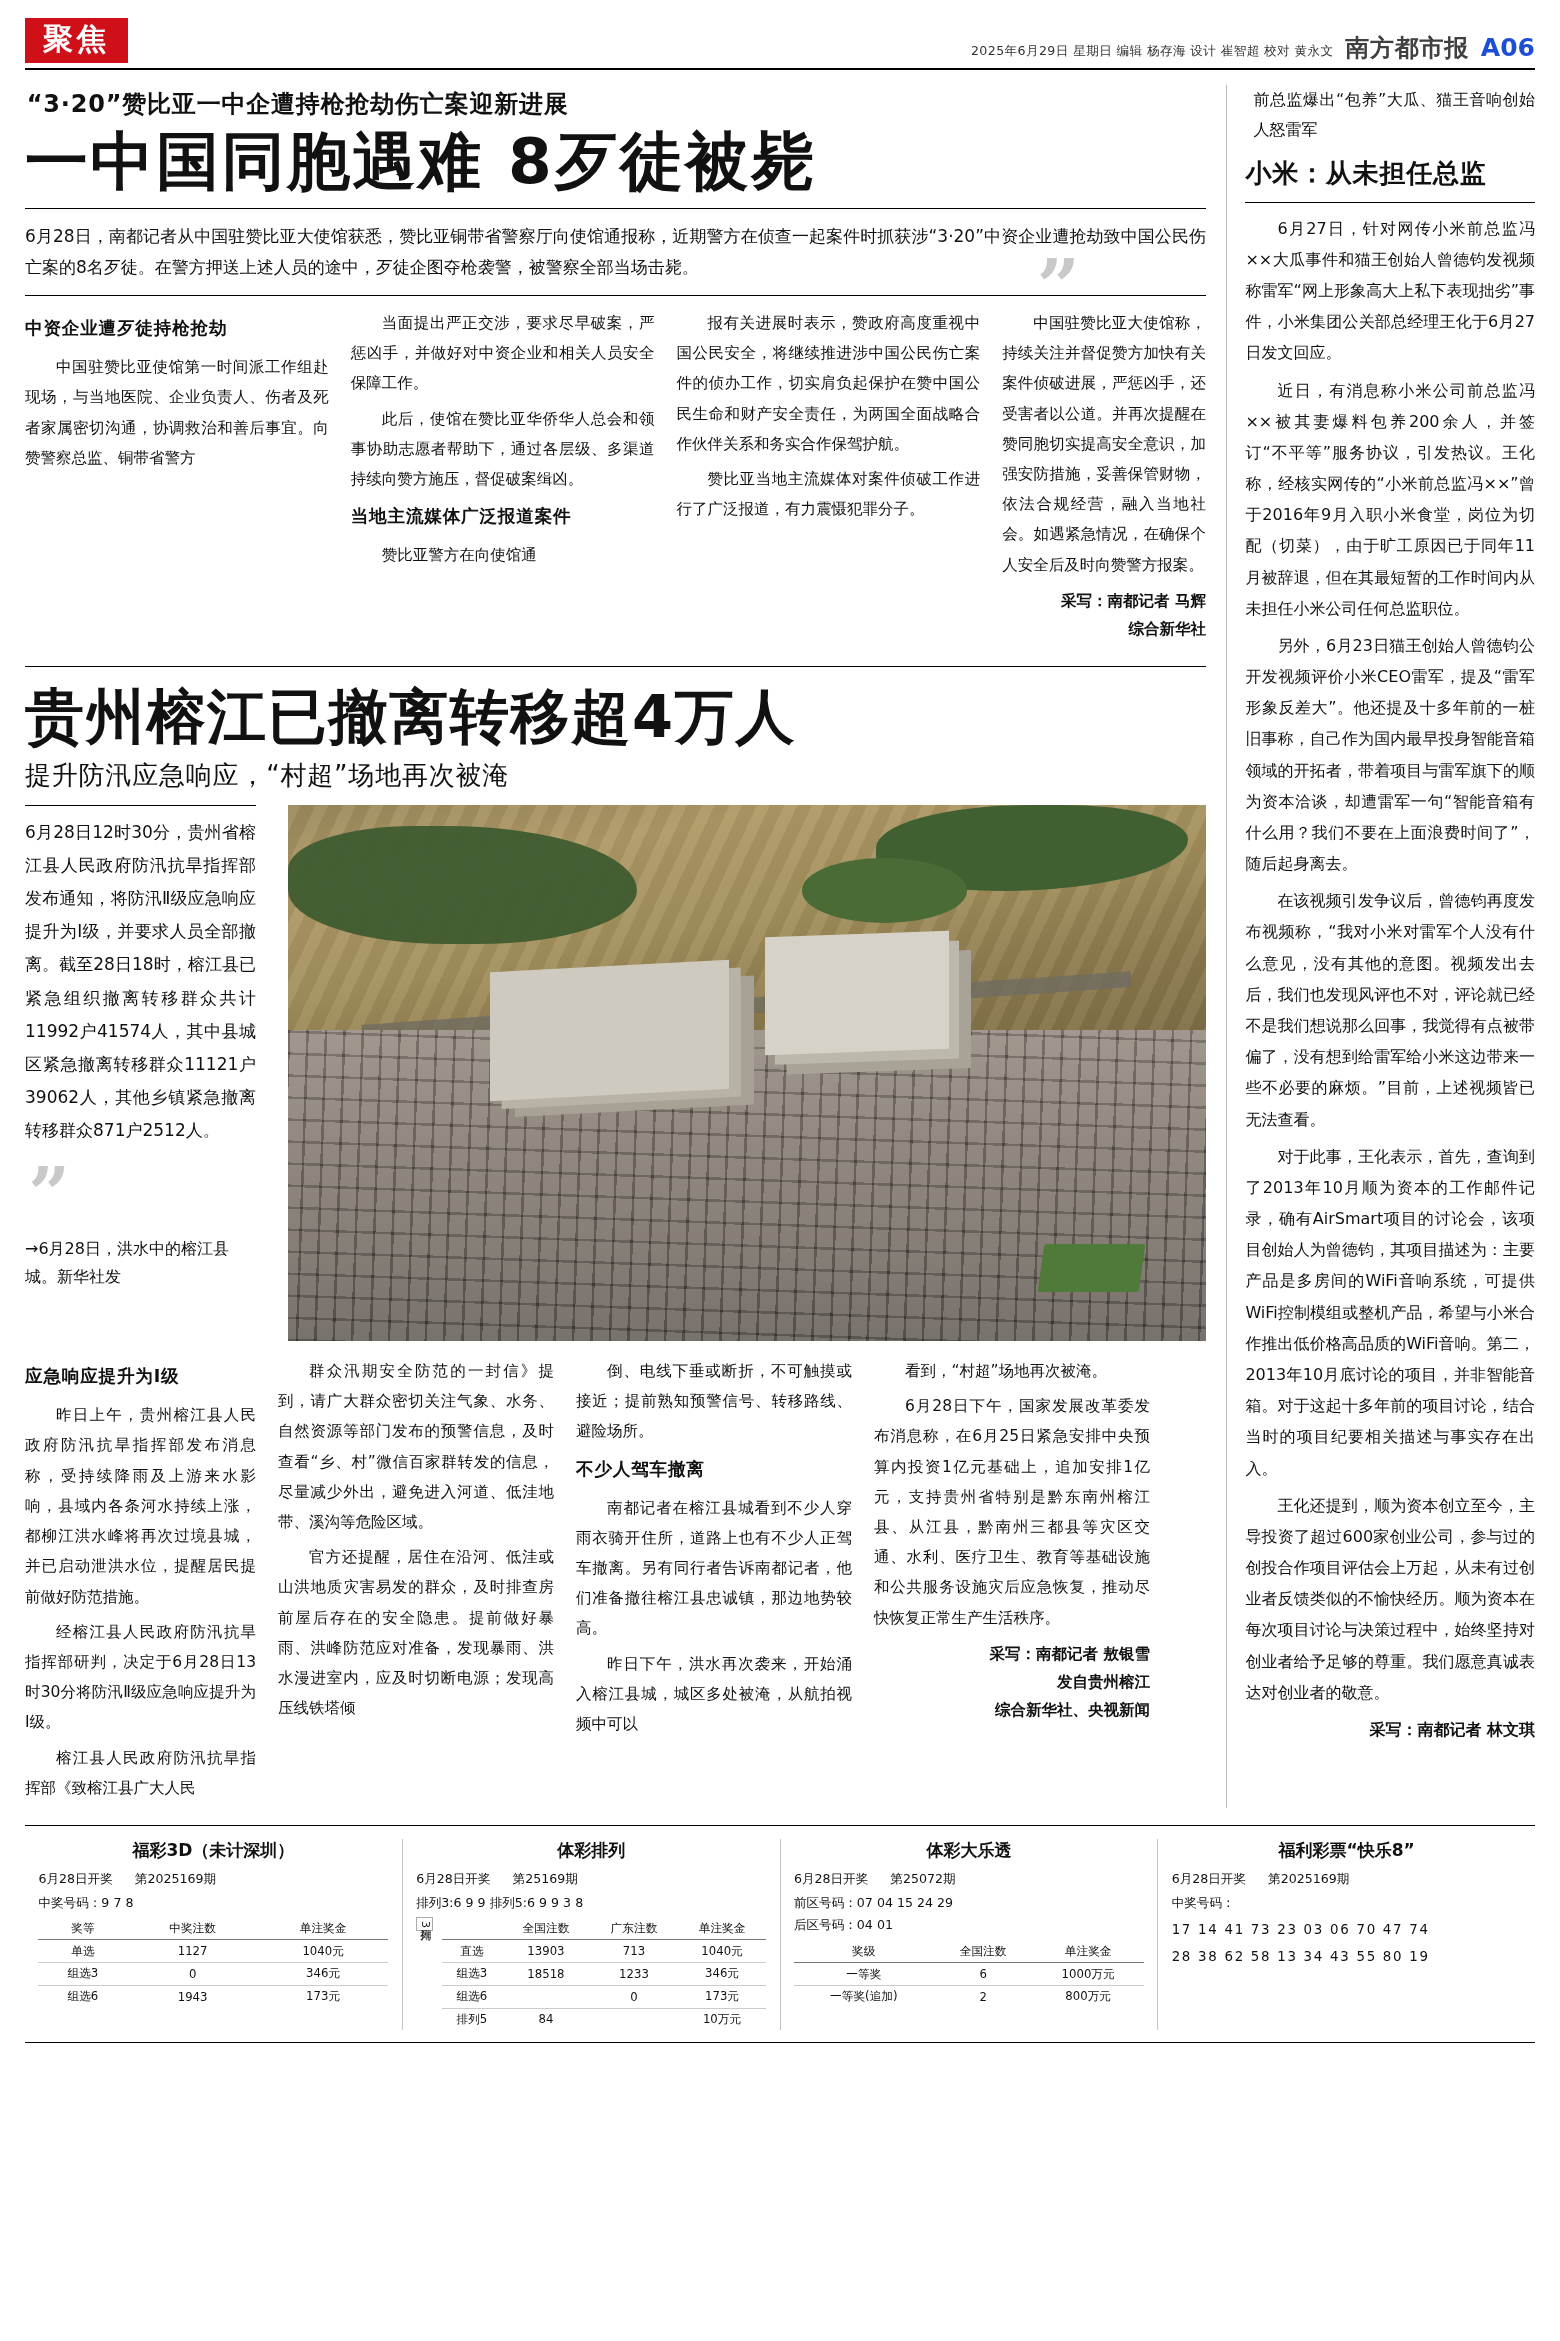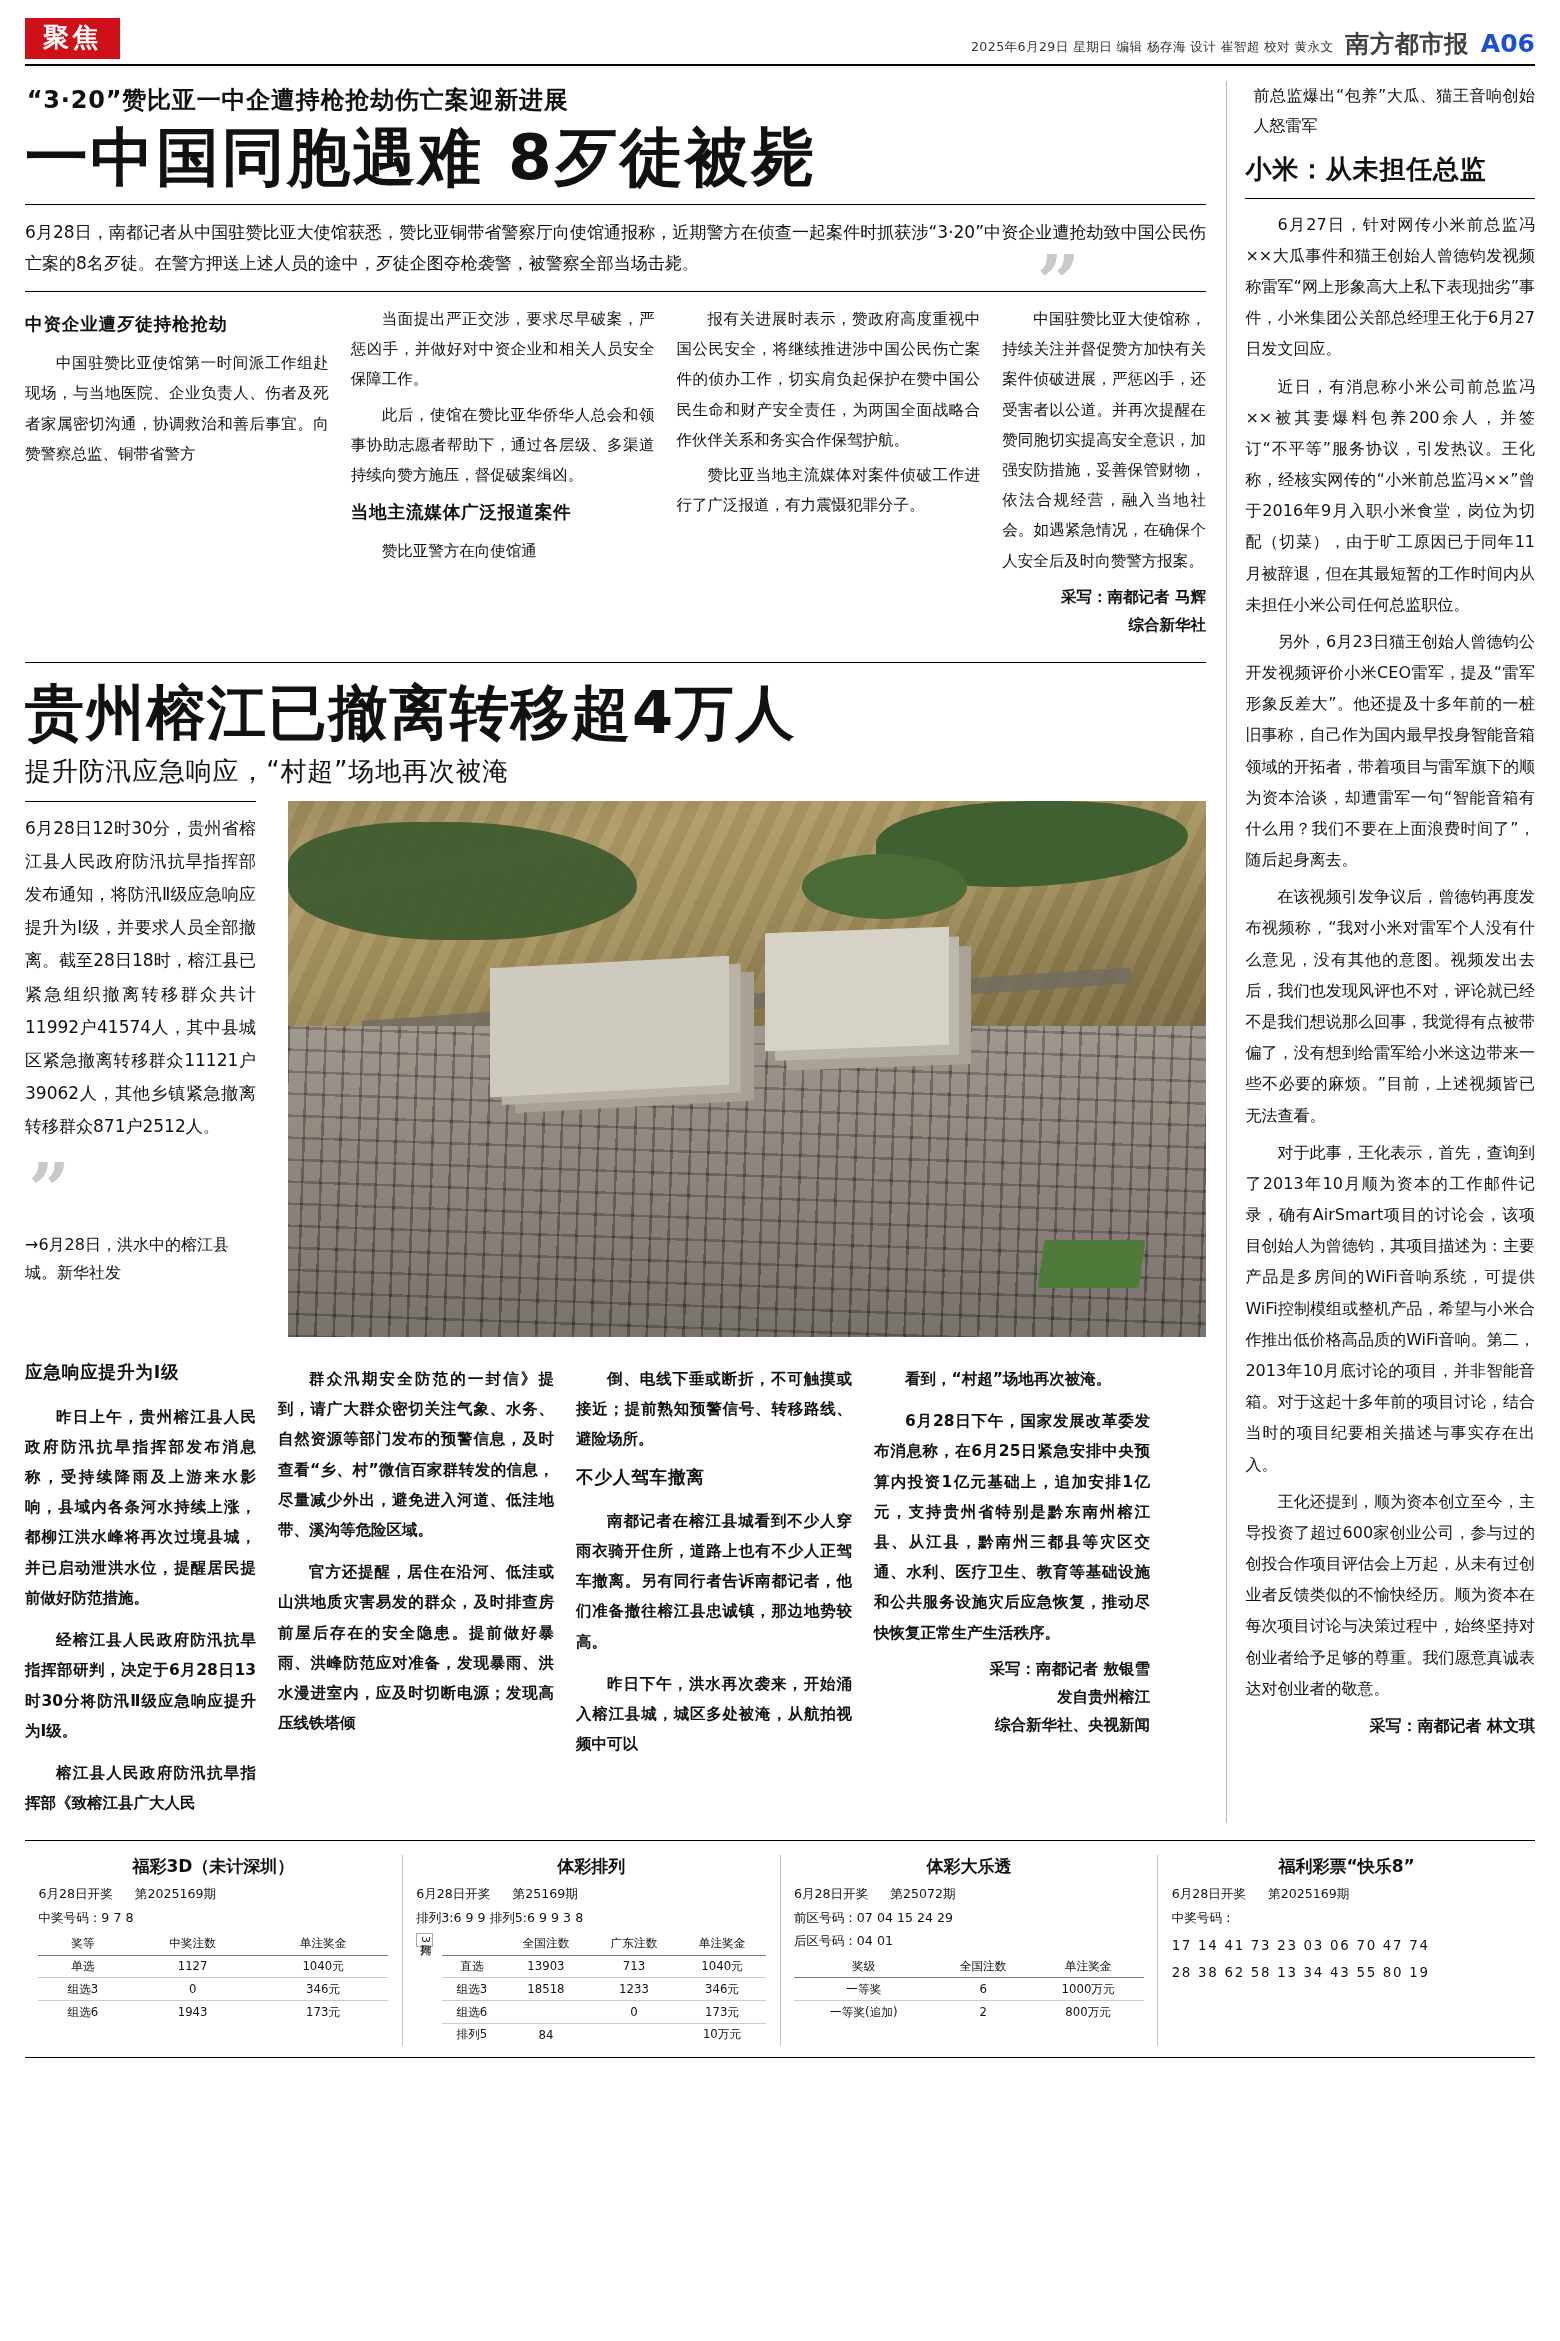--- a/index.html
+++ b/index.html
@@ -2,21 +2,21 @@
 <html style="font-size:13.4px"><head>
 <meta charset="utf-8">
 <style>
   html,body{margin:0;padding:0;background:#fff;}
   body{width:1560px;font-family:"DejaVu Sans","Liberation Sans",sans-serif;color:#111;}
   .page{width:1560px;min-height:2342px;position:relative;box-sizing:border-box;padding:18.4px 25px 8.4px 25px;}
 
   
   .masthead{display:flex;align-items:flex-end;justify-content:space-between;border-bottom:2.5px solid #000;padding-bottom:5px;}
   .mast-left{display:flex;align-items:center;}
-  .focus-box{background:#cf1018;color:#fff;font-size:26px;font-weight:bold;letter-spacing:3.4px;padding:5px 17px 7.5px 17px;line-height:1;border:1.7px solid #cf1018;}
+  .focus-box{background:#cf1018;color:#fff;font-size:30px;font-weight:bold;letter-spacing:3.4px;padding:5px 17px 7.5px 17px;line-height:1;border:1.7px solid #cf1018;}
   .mast-right{display:flex;align-items:flex-end;gap:11.7px;padding-bottom:3.4px;}
   .mast-credits{font-size:12.6px;color:#333;letter-spacing:0.4px;}
   .paper-logo{color:#404040;font-size:24px;font-weight:bold;letter-spacing:0.8px;line-height:1;}
   .page-no{font-size:25px;font-weight:bold;color:#1d4ed8;line-height:1;}
 
   
   .body-grid{display:flex;gap:20px;margin-top:15px;}
   .left-zone{width:1181px;}
   .right-col{width:308px;border-left:0.8px solid #bbb;padding-left:18.4px;}
 
@@ -58,21 +58,21 @@
         repeating-linear-gradient(2deg,rgba(0,0,0,0.22) 0 2.5px,rgba(255,255,255,0.07) 2.5px 22px);}
   .photo .blockA{position:absolute;left:22%;top:30%;width:26%;height:24%;background:#cfcabf;
       box-shadow:11.7px 8.4px 0 #b9b3a7, 25px 17px 0 #a8a296;transform:skewY(-3deg);}
   .photo .blockB{position:absolute;left:52%;top:24%;width:20%;height:22%;background:#d6d2c7;
       box-shadow:10px 10px 0 #bdb8ac,22px 20px 0 #a9a397;transform:skewY(-2deg);}
   .photo .field{position:absolute;right:7%;bottom:9%;width:11%;height:9%;background:#4f7a3a;border-radius:2.5px;transform:skew(-8deg);}
   .photo .road{position:absolute;left:8%;top:36%;width:84%;height:3%;background:#6f6c62;transform:rotate(-4deg);opacity:.8;}
 
   .cols4{display:flex;gap:22px;margin-top:15px;}
   .col4{width:276px;font-size:15.5px;line-height:1.95;text-align:justify;}
-  .col4 p{margin:12px 0 5px 0;text-indent:2em;font-weight:bold;}
+  .col4 p{margin:0 0 5px 0;text-indent:2em;}
   .col-narrow{width:231px;}
 
   
   .rc-top{font-size:16px;line-height:1.9;text-align:justify;margin:0 0 10px 8px;}
   .rc-headline{font-size:26px;font-weight:bold;letter-spacing:0.8px;border-bottom:1.7px solid #000;padding-bottom:11px;margin:0 0 10px 0;}
   .rc-body p{font-size:16px;line-height:1.95;text-align:justify;margin:0 0 5.9px 0;text-indent:2em;}
   .rc-byline{text-align:right;font-size:16px;font-weight:bold;margin-top:11.7px;}
 
   
   .lottery{margin-top:17px;border-top:1.7px solid #000;border-bottom:1.7px solid #000;padding:13.4px 0 11.7px 0;display:flex;}

